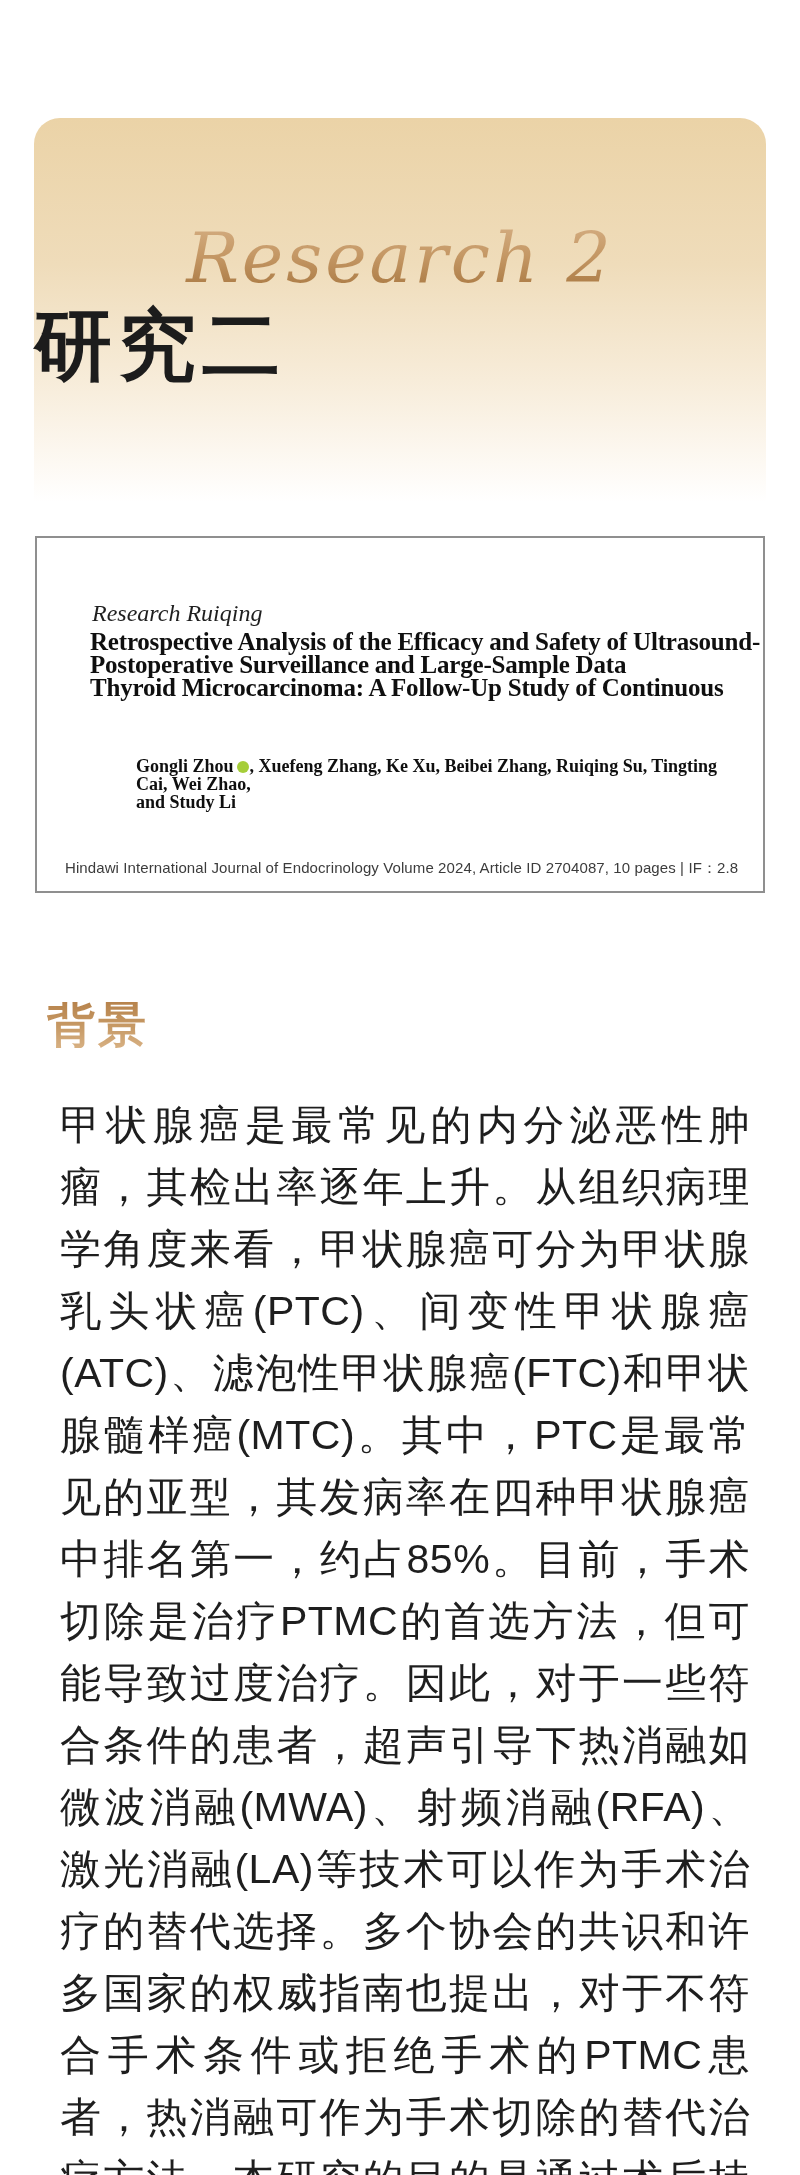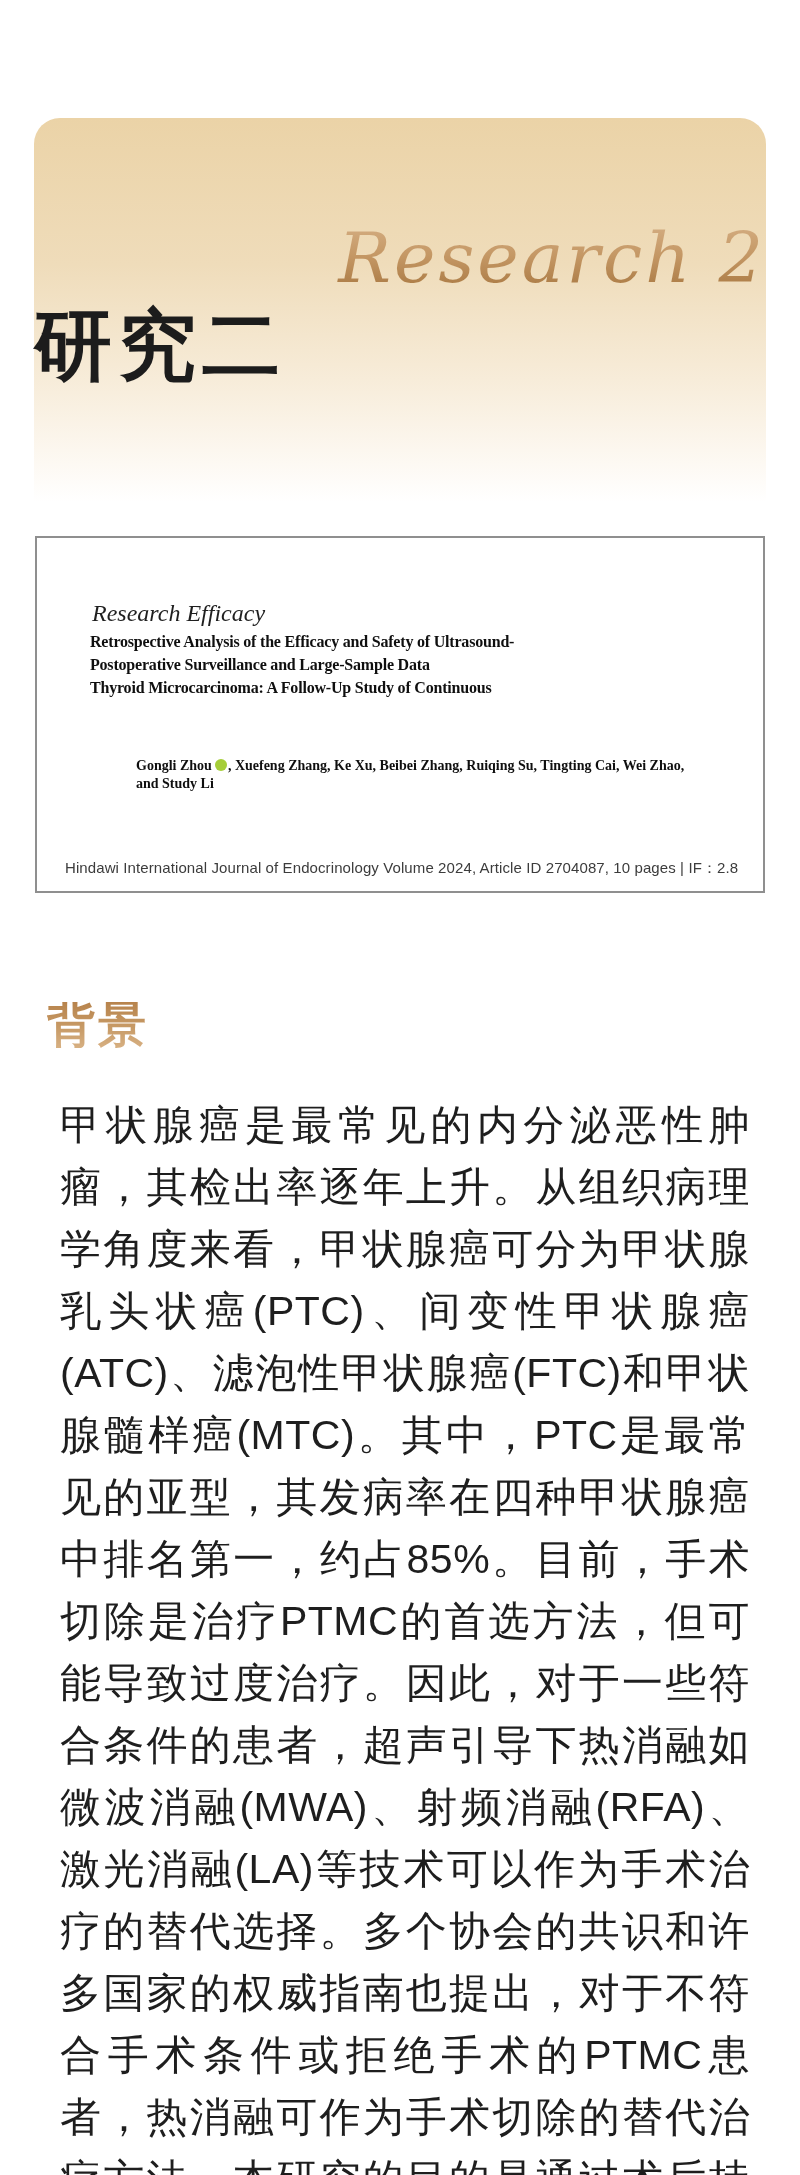--- a/index.html
+++ b/index.html
@@ -11,21 +11,21 @@
     font-family:"Liberation Sans", sans-serif;
   }
   
   .banner{
     position:absolute;left:34px;top:118px;width:732px;height:384px;
     border-radius:26px 26px 0 0;
     background:linear-gradient(180deg,#ebd3a7 0%,#efdcba 38%,#f7ecd9 68%,#fdf9f3 90%,#ffffff 100%);
   }
   .script-title{
     position:absolute;left:34px;top:216px;width:732px;
-    text-align:right;
+    text-align:center;
     font-family:"DejaVu Serif", serif;
     font-style:italic;
     font-size:70px;line-height:84px;
     letter-spacing:3px;
     background:linear-gradient(180deg,#d8b389 0%,#c49764 48%,#a2713a 100%);
     -webkit-background-clip:text;background-clip:text;
     color:transparent;
   }
   .cn-title{
     position:absolute;left:34px;top:300px;width:732px;
@@ -47,30 +47,30 @@
     position:absolute;left:55px;top:62px;
     font-family:"Liberation Serif", serif;
     font-style:italic;
     font-size:24px;line-height:26px;
     color:#1f1f1f;
   }
   .paper-title{
     position:absolute;left:53px;top:92px;width:660px;
     font-family:"Liberation Serif", serif;
     font-weight:700;
-    font-size:16px;line-height:23px;
+    font-size:25px;line-height:23px;
     letter-spacing:-0.2px;
     color:#0f0f0f;
     white-space:nowrap;
   }
   .authors{
     position:absolute;left:99px;top:219px;width:610px;
     font-family:"Liberation Serif", serif;
     font-weight:700;
-    font-size:14px;line-height:18px;
+    font-size:18px;line-height:18px;
     color:#0f0f0f;
   }
   .orcid-dot{
     display:inline-block;width:12px;height:12px;
     border-radius:50%;
     background:#a6ce39;
     vertical-align:-1px;
     margin:0 1px 0 3px;
   }
   .journal-line{
@@ -104,21 +104,21 @@
 </head>
 <body>
 
 <div class="page">
 
   <div class="banner"></div>
   <div class="script-title">Research 2</div>
   <div class="cn-title">研究二</div>
 
   <div class="paper-card">
-    <div class="kicker">Research Efficacy</div>
+    <div class="kicker">Research Ruiqing</div>
     <div class="paper-title">
       <div>Retrospective Analysis of the Efficacy and Safety of Ultrasound-</div>
       <div>Postoperative Surveillance and Large-Sample Data</div>
       <div>Thyroid Microcarcinoma: A Follow-Up Study of Continuous</div>
     </div>
     <div class="authors">
       <span>Gongli Zhou</span><span class="orcid-dot"></span><span>, Xuefeng Zhang, Ke Xu, Beibei Zhang, Ruiqing Su, Tingting Cai, Wei Zhao,</span><br>
       <span>and Study Li</span>
     </div>
     <div class="journal-line">Hindawi International Journal of Endocrinology Volume 2024, Article ID 2704087, 10 pages | IF：2.8</div>

